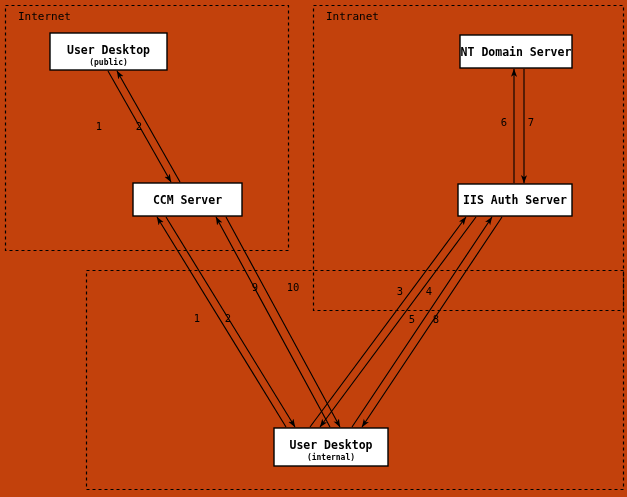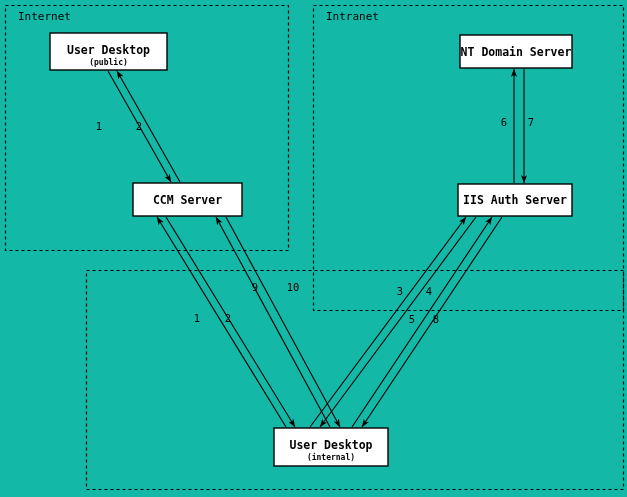--- a/index.html
+++ b/index.html
@@ -4,21 +4,21 @@
 <style>
   html, body {
     margin: 0;
     padding: 0;
     background: #ffffff;
   }
   #canvas {
     position: relative;
     width: 627px;
     height: 497px;
-    background: #14b8a6;
+    background: #c2410c;
     font-family: "DejaVu Sans Mono", monospace;
     overflow: hidden;
   }
   svg#diagram {
     position: absolute;
     left: 0;
     top: 0;
     width: 627px;
     height: 497px;
   }

